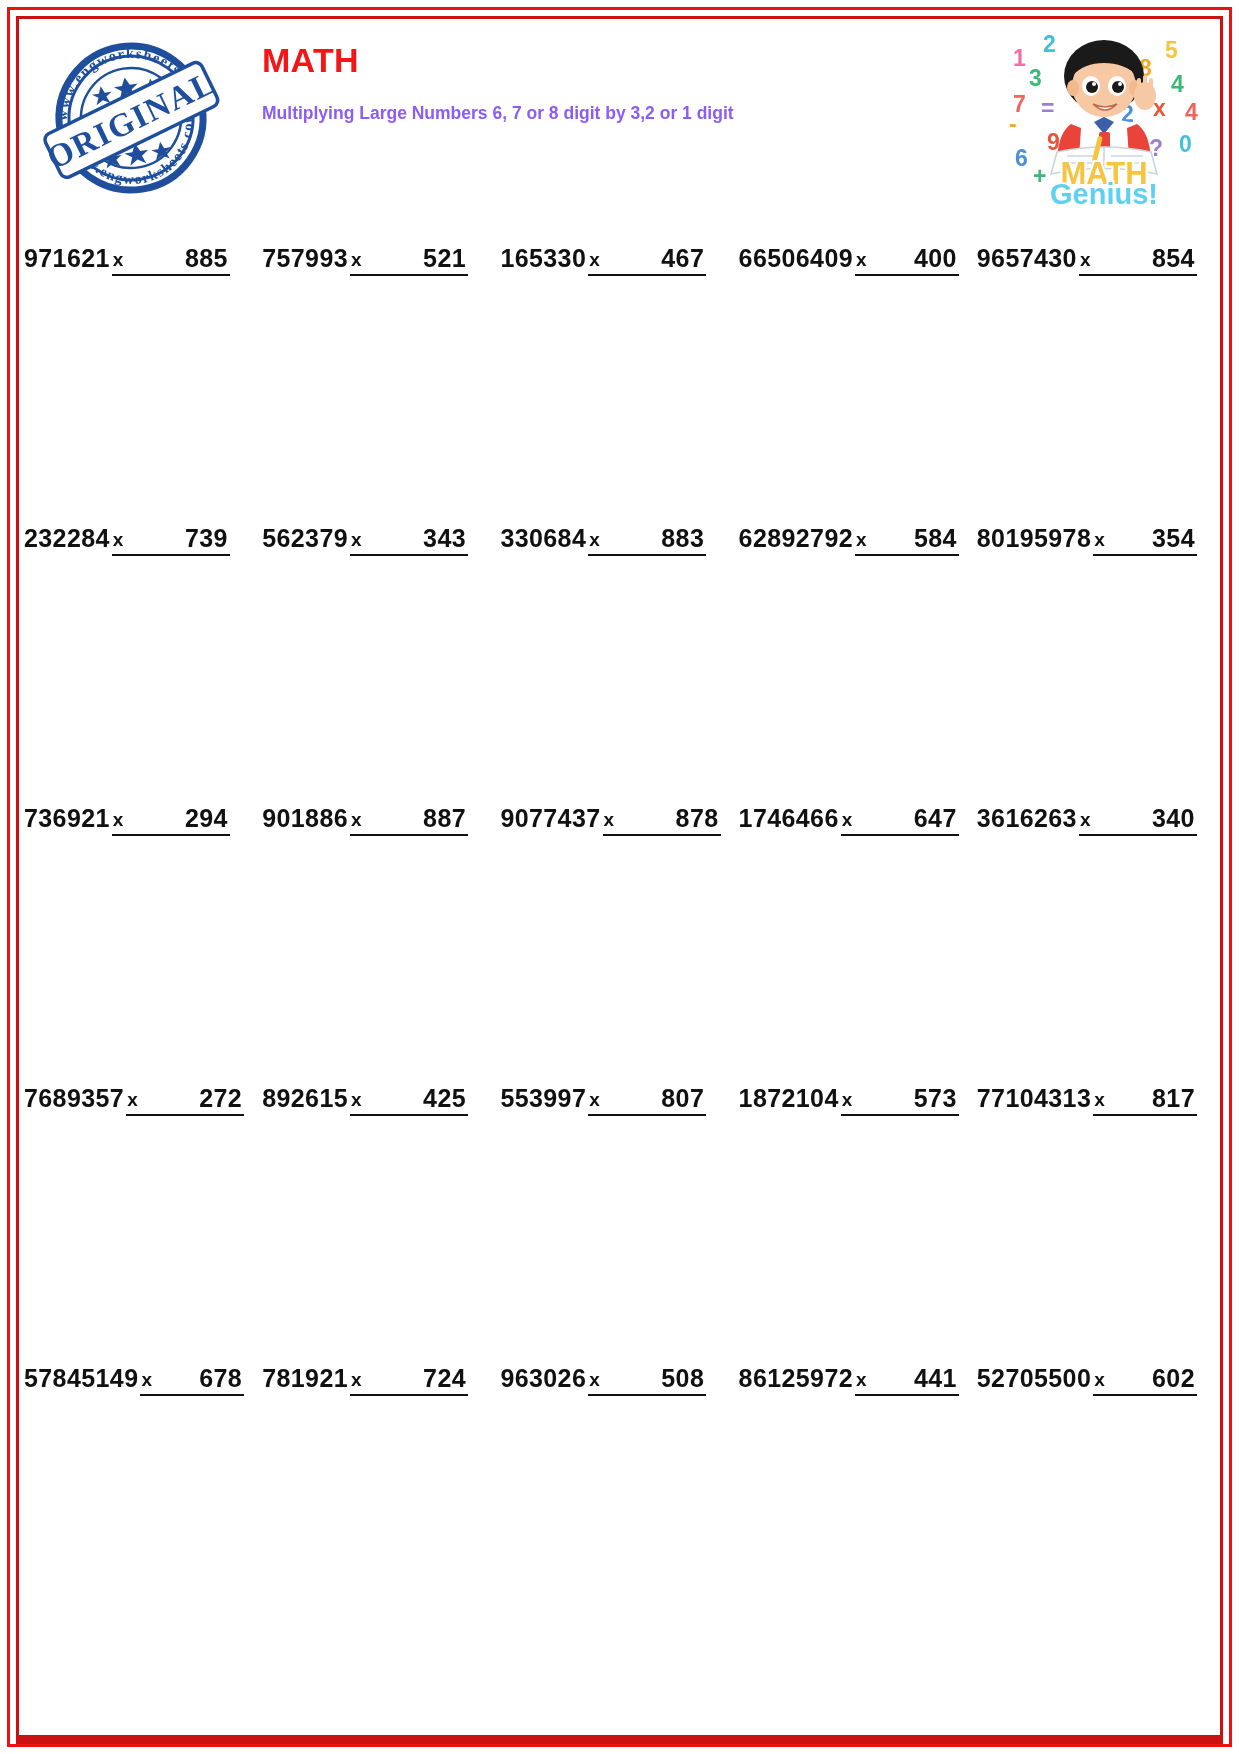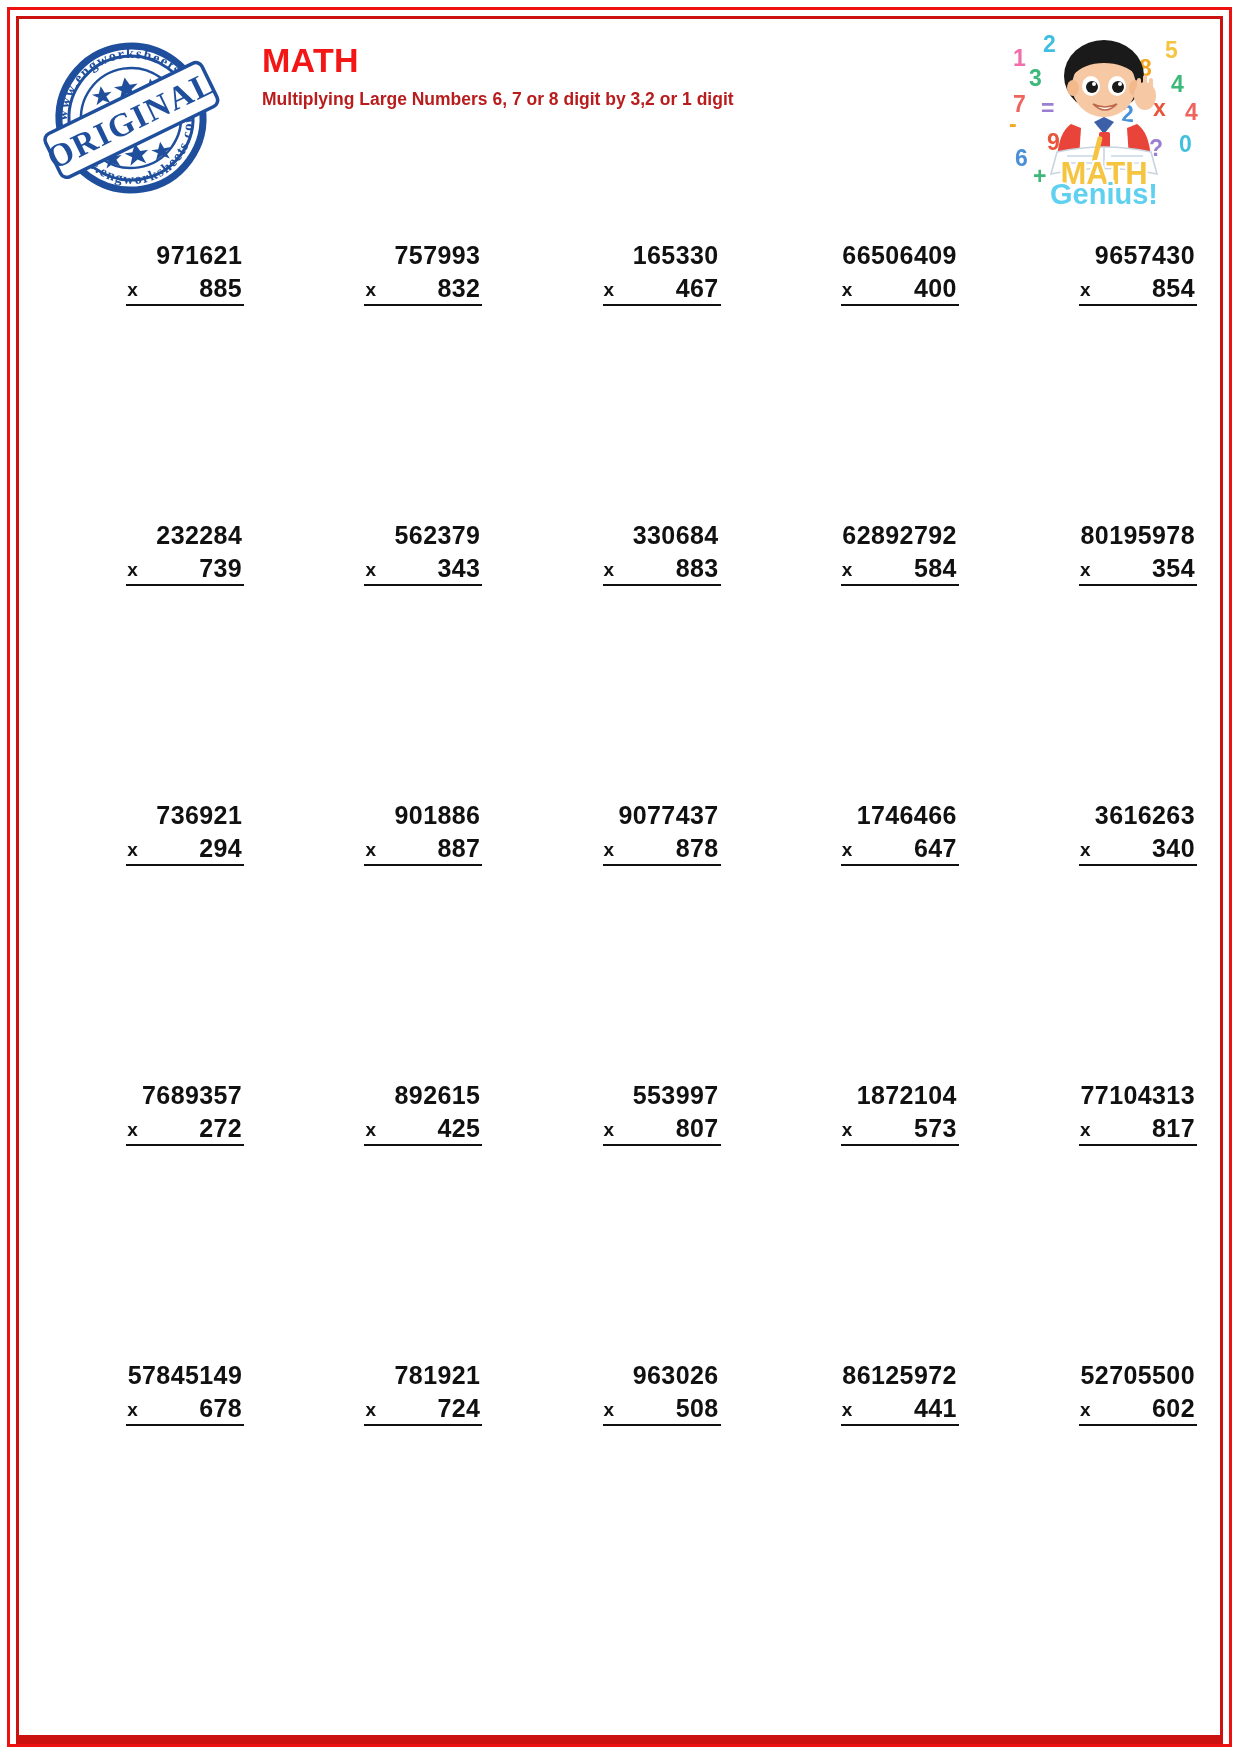--- a/index.html
+++ b/index.html
@@ -72,25 +72,25 @@
     letter-spacing: .3px;
   }
   .title-sub {
     color: #f21616;
     font-size: 34px;
     font-weight: bold;
     line-height: 48px;
     letter-spacing: .2px;
   }
   .title-desc {
-    color: #b91c1c;
+    color: #8b5cf6;
     font-size: 17.5px;
     font-weight: bold;
     line-height: 26px;
-    margin-top: 4px;
+    margin-top: 18px;
   }
 
   
   .genius-logo {
     position: absolute;
     right: 6px; top: 0px;
     width: 210px; height: 182px;
   }
 
   
@@ -105,22 +105,22 @@
     grid-template-rows: repeat(5, 1fr);
   }
   .cell {
     position: relative;
   }
   .problem {
     position: absolute;
     left: 0; right: 18px;
     top: 18px;
     display: flex;
-    flex-direction: column;
-    align-items: flex-end;
+    flex-direction: row;
+    align-items: center;
   }
   .operand-top {
     font-size: 25px;
     font-weight: bold;
     color: #111111;
     letter-spacing: .4px;
     line-height: 30px;
     padding-right: 2px;
   }
   .operand-row {
@@ -299,21 +299,21 @@
         <span class="operand-bot">885</span>
       </div>
         </div>
       </div>
 
     <div class="cell">
         <div class="problem">
       <div class="operand-top">757993</div>
       <div class="operand-row">
         <span class="op-sign">x</span>
-        <span class="operand-bot">832</span>
+        <span class="operand-bot">521</span>
       </div>
         </div>
       </div>
 
     <div class="cell">
         <div class="problem">
       <div class="operand-top">165330</div>
       <div class="operand-row">
         <span class="op-sign">x</span>
         <span class="operand-bot">467</span>

